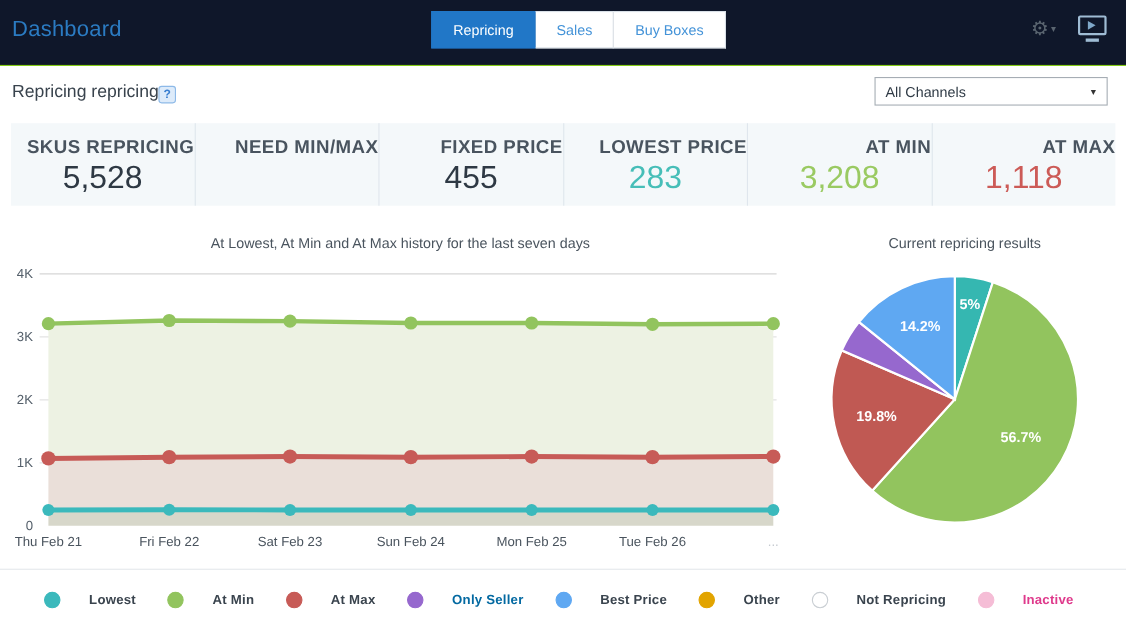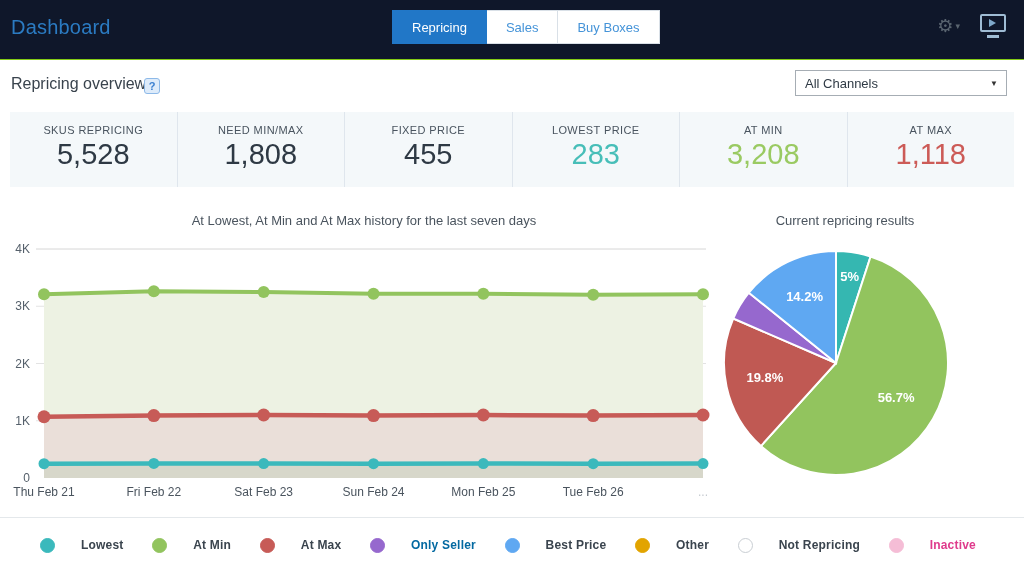--- a/index.html
+++ b/index.html
@@ -29,29 +29,29 @@
   .help-icon { position:absolute; left:144px; top:78px; width:16px; height:16px; border:1px solid #8db9e8; border-radius:3px;
                background:#ddebfa; color:#3a7fd0; font-size:11px; font-weight:700; text-align:center; line-height:14px; cursor:pointer; }
   .channel-select { position:absolute; right:17px; top:70px; width:212px; height:26px; border:1px solid #a6adb4; background:#fff;
                     display:flex; align-items:center; justify-content:space-between; padding:0 8px 0 9px; font-size:13px; color:#2f3a45; cursor:pointer;gap:10px; }
   .channel-select .caret { font-size:8px; color:#333; }
 
   
   .stats { position:absolute; left:10px; top:112px; width:1004px; height:75px; background:#f4f8fa; display:flex; }
   .stat-cell { flex:1; text-align:center; padding-top:12px; }
   .stat-cell + .stat-cell { border-left:1px solid #dfe6ed; }
-  .stat-label { font-size:11px; font-weight:400; color:#49545f; letter-spacing:.4px; }
+  .stat-label { font-size:17px; font-weight:700; color:#49545f; letter-spacing:.4px;text-align:right; }
   .stat-value { font-size:29px; margin-top:2px; color:#2e3944; }
 
   
   .chart-title { font-size:13px; color:#4a545e; text-align:center; }
   .line-chart-box { position:absolute; left:0; top:205px; width:720px; height:300px; }
   .line-chart-box .chart-title { position:absolute; left:4px; top:8px; width:720px; }
   .line-chart-box svg { position:absolute; left:0; top:30px; }
-  .pie-box { position:absolute; left:698px; top:205px; width:294px; height:300px; }
+  .pie-box { position:absolute; left:730px; top:205px; width:294px; height:300px; }
   .pie-box .chart-title { position:absolute; left:0; top:8px; width:294px; }
   .pie-box svg { position:absolute; left:0; top:30px; }
 
   
   .legend { position:absolute; left:0; top:517px; width:1024px; height:55px; border-top:1px solid #e4e8eb;
             display:flex; align-items:center; justify-content:space-between; padding:0 48px 0 40px; }
   .legend-item { display:flex; align-items:center; gap:26px; }
   .legend-dot { width:15px; height:15px; border-radius:50%; }
   .legend-label { font-size:12px; font-weight:700; color:#3a444e; letter-spacing:.2px; }
   text { font-family:"Liberation Sans","DejaVu Sans",sans-serif; }
@@ -74,35 +74,34 @@
         <span class="gear-caret">▾</span>
       </div>
       <div class="video-icon">
         <span class="screen"></span>
         <span class="play"></span>
         <span class="stand"></span>
       </div>
     </div>
   </div>
 
-  <div class="overview-title">Repricing overview</div>
+  <div class="overview-title">Repricing repricing</div>
   <div class="help-icon">?</div>
   <div class="channel-select">
     <span>All Channels</span>
     <span class="caret">▼</span>
   </div>
 
   <div class="stats">
       <div class="stat-cell">
         <div class="stat-label">SKUS REPRICING</div>
         <div class="stat-value" style="color: rgb(46, 57, 68);">5,528</div>
       </div>
       <div class="stat-cell">
         <div class="stat-label">NEED MIN/MAX</div>
-        <div class="stat-value" style="color: rgb(46, 57, 68);">1,808</div>
       </div>
       <div class="stat-cell">
         <div class="stat-label">FIXED PRICE</div>
         <div class="stat-value" style="color: rgb(46, 57, 68);">455</div>
       </div>
       <div class="stat-cell">
         <div class="stat-label">LOWEST PRICE</div>
         <div class="stat-value" style="color: rgb(71, 190, 184);">283</div>
       </div>
       <div class="stat-cell">

